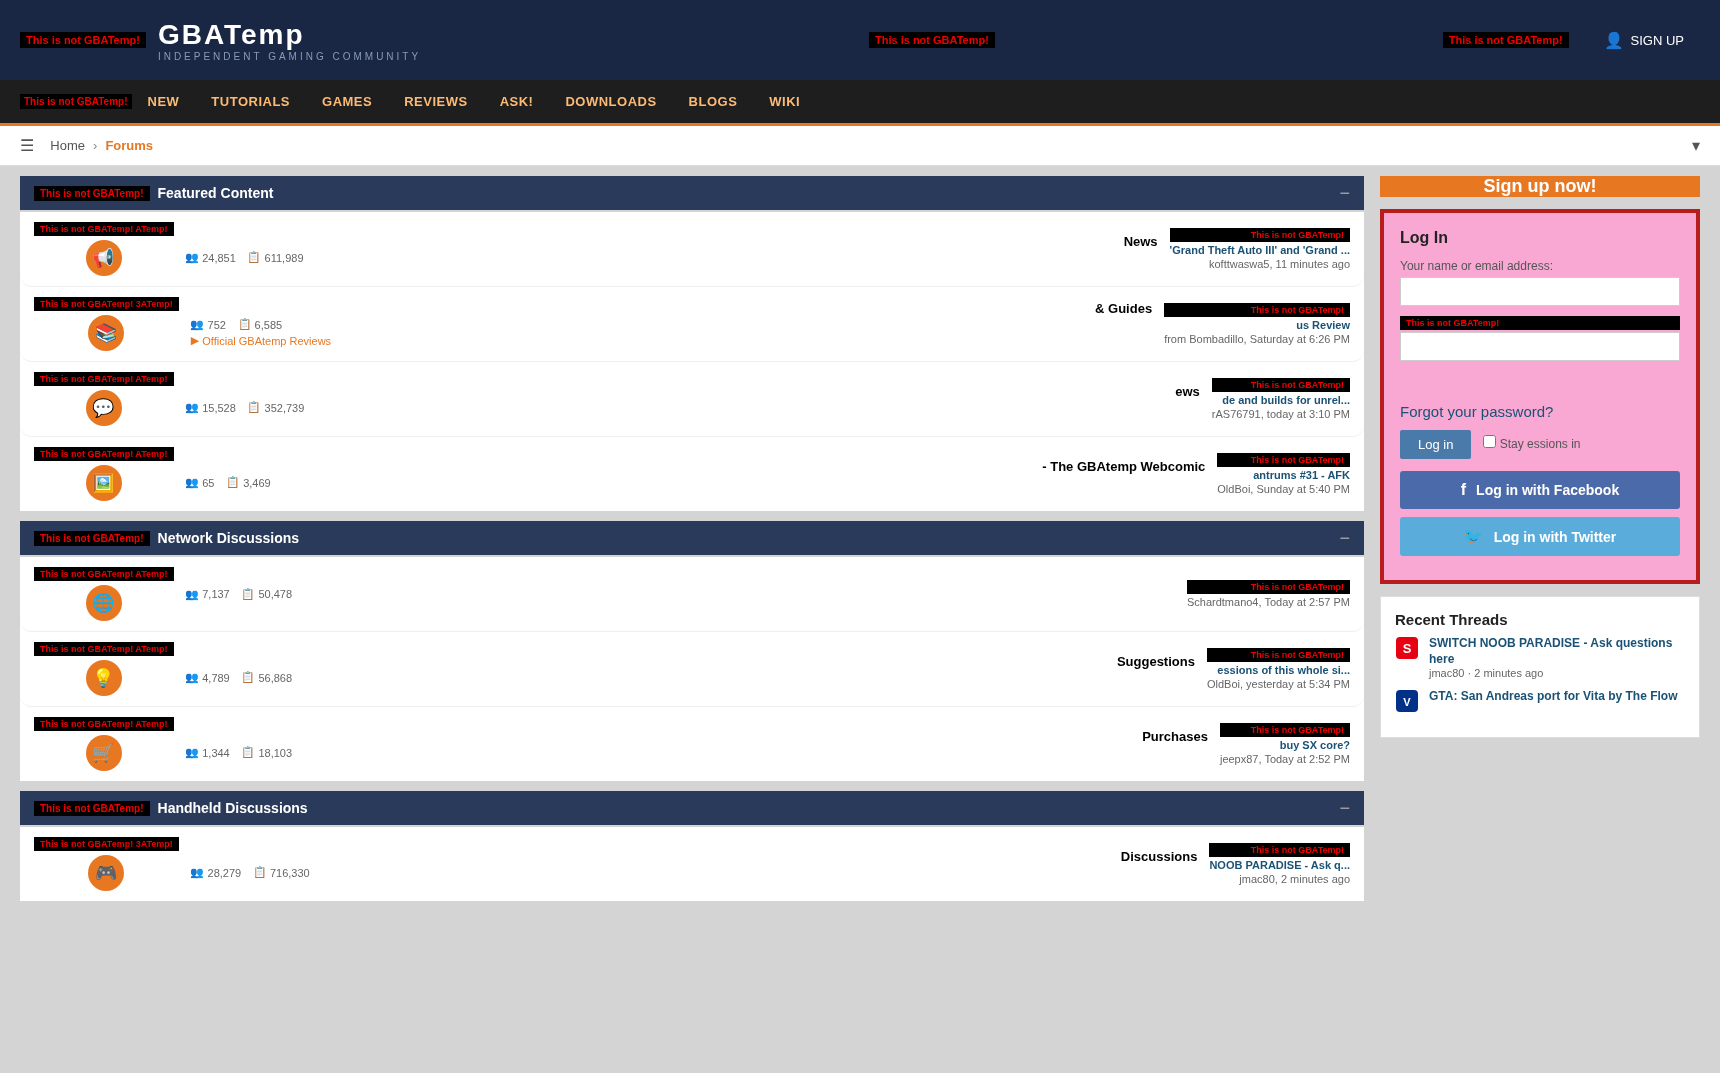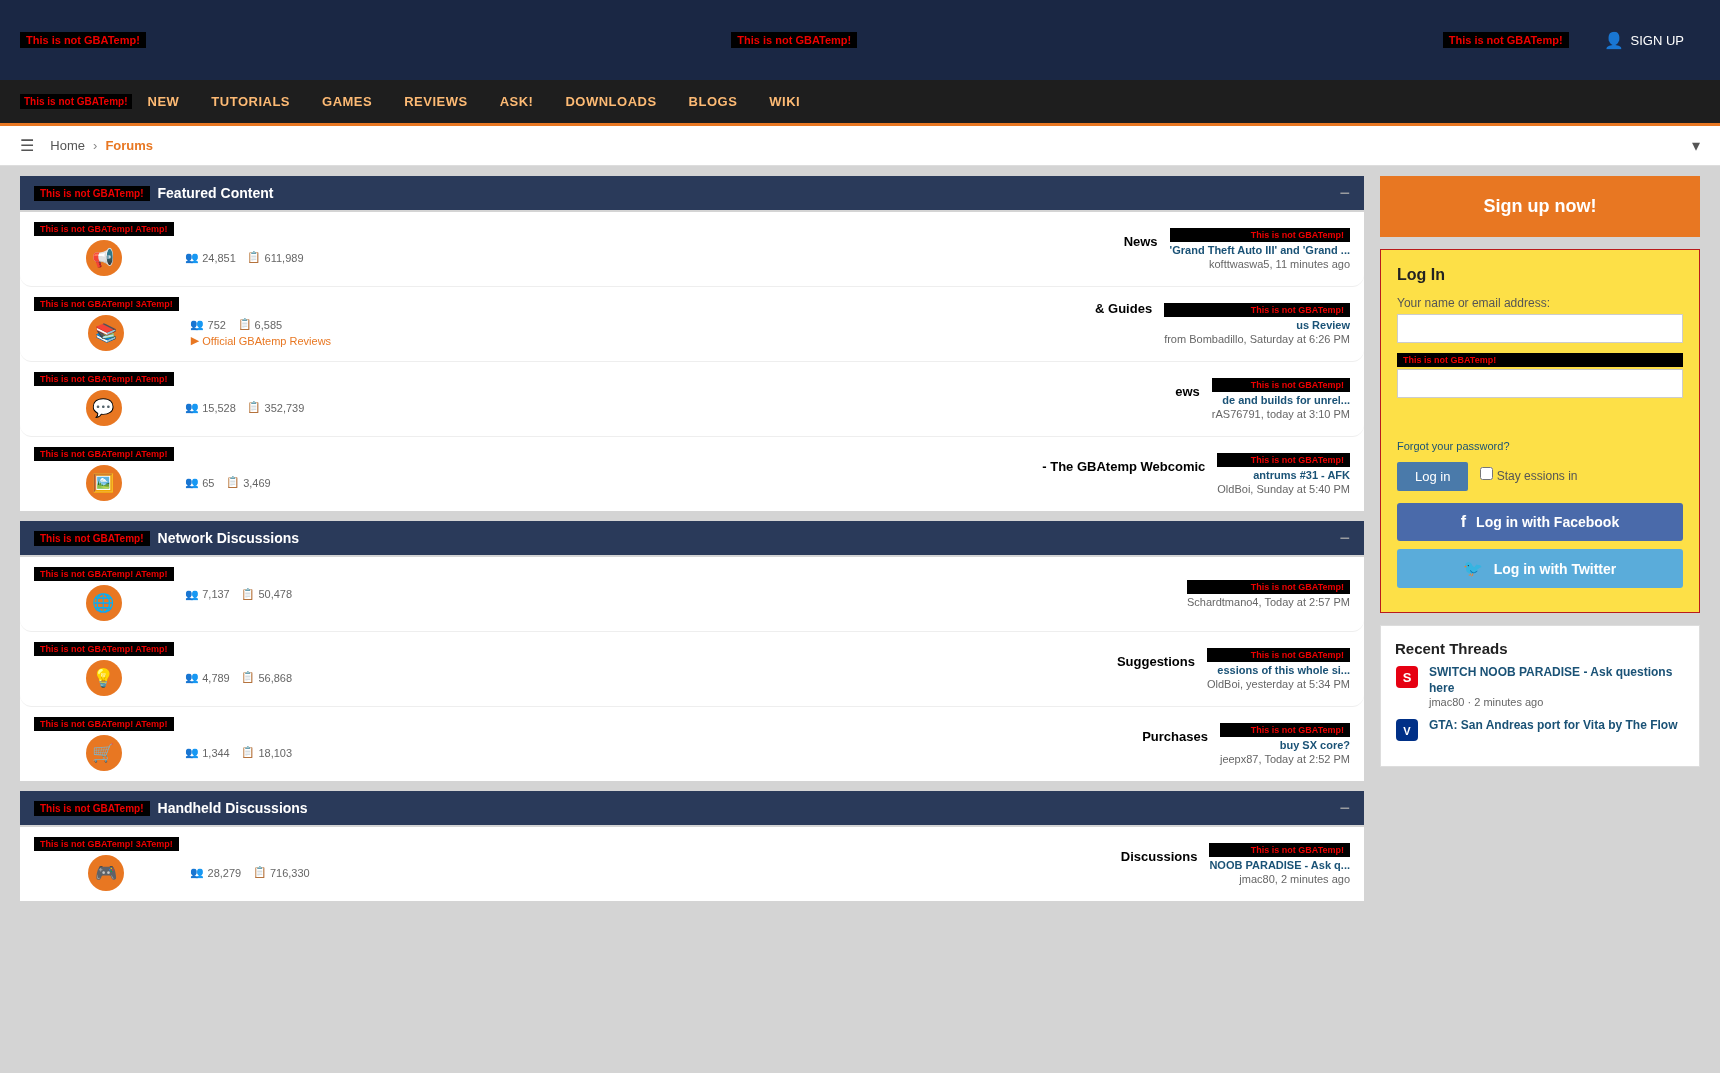--- a/index.html
+++ b/index.html
@@ -218,31 +218,31 @@
     }
     .forum-last-post .post-by {
       color: #666;
     }
 
     
     .sidebar-sign-up {
       background: #e87722;
       color: #fff;
       text-align: center;
-      padding: 20px;
+      padding: 0;
       font-size: 18px;
       font-weight: bold;
       cursor: pointer;
       margin-bottom: 12px;
     }
     .login-box {
-      background: #fde047;
+      background: #f9a8d4;
       padding: 16px;
       margin-bottom: 12px;
-      border: 1px solid #b91c1c;
+      border: 4px solid #b91c1c;
     }
     .login-box h3 {
       font-size: 16px;
       margin-bottom: 12px;
       color: #222;
     }
     .login-box label {
       font-size: 12px;
       color: #555;
       display: block;
@@ -253,21 +253,21 @@
       width: 100%;
       padding: 6px 8px;
       border: 1px solid #ccc;
       font-size: 13px;
       margin-bottom: 10px;
     }
     .login-box .password-row {
       margin-bottom: 4px;
     }
     .login-box .forgot-link {
-      font-size: 11px;
+      font-size: 15px;
       color: #1a5276;
       text-decoration: none;
       display: block;
       margin-bottom: 10px;
       margin-top: 32px;
     }
     .login-actions {
       display: flex;
       align-items: center;
       gap: 12px;
@@ -356,20 +356,24 @@
       margin-bottom: 0;
     }
   </style>
 </head>
 <body>
 
 <header class="header">
   <div class="logo-area">
     <div class="not-gbatemp-banner">
       <span>This is not GBATemp!</span>
+    </div>
+    <div class="logo-text">
+      <div class="brand">GBATemp</div>
+      <div class="tagline">Independent Gaming Community</div>
     </div>
   </div>
   <div style="text-align:center;">
     <div class="not-gbatemp-banner">This is not GBATemp!</div>
   </div>
   <div class="header-right">
     <div class="not-gbatemp-banner">This is not GBATemp!</div>
     <button class="signup-btn">
       <span class="signup-icon">👤</span>
       <span>SIGN UP</span>

